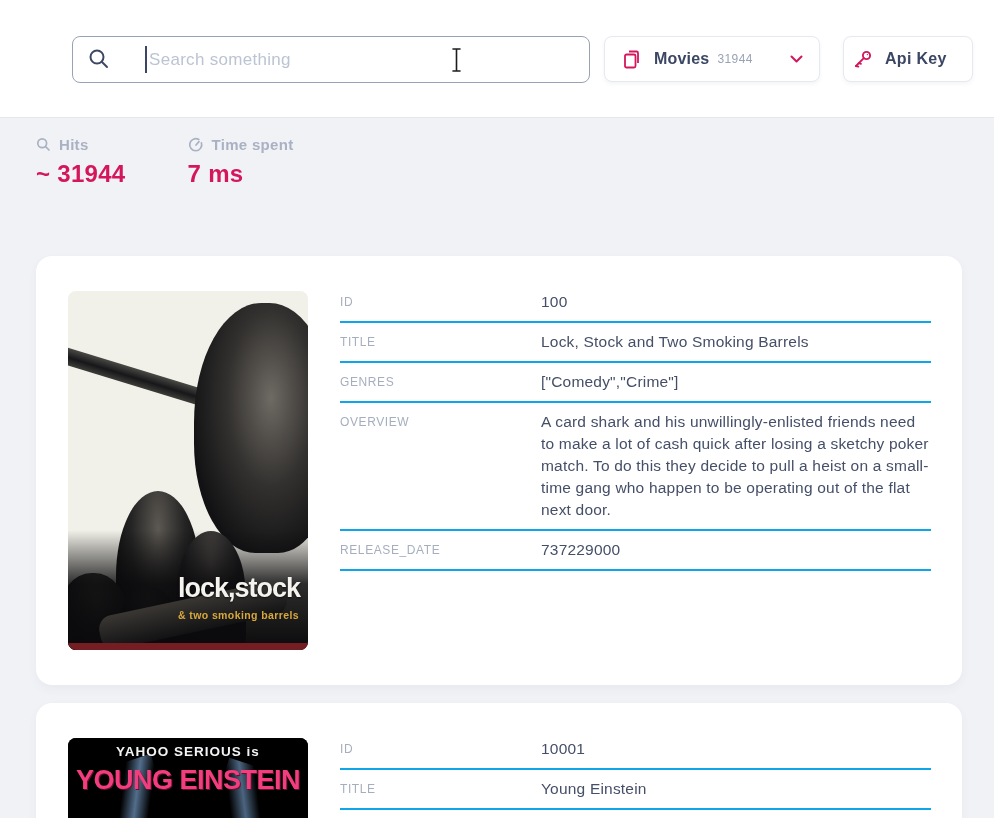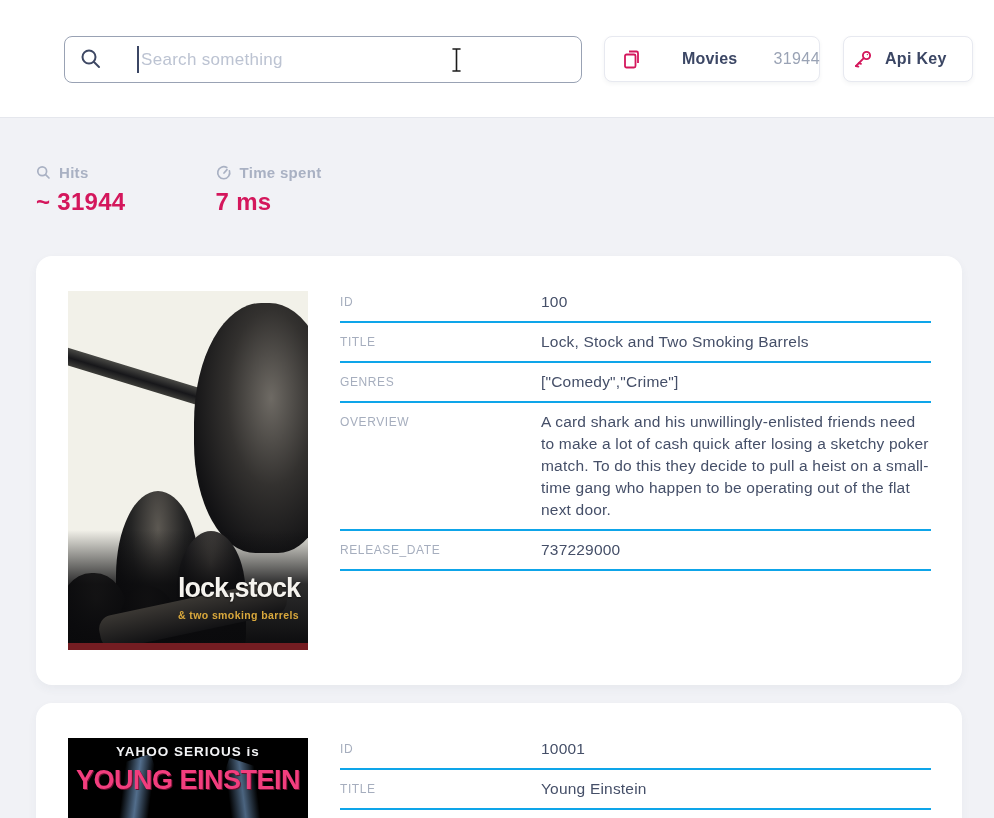--- a/index.html
+++ b/index.html
@@ -10,21 +10,21 @@
     color:#454f68;
     position:relative;
   }
 
   
   .header {
     position:relative; height:118px; background:#ffffff;
     border-bottom:1px solid #e5e7ed;
   }
   .search-wrap {
-    position:absolute; left:64px; top:36px; width:518px; height:47px;
+    position:absolute; left:72px; top:36px; width:518px; height:47px;
   }
   .search-input {
     width:100%; height:100%;
     border:1px solid #99a2b4; border-radius:8px;
     background:#fff; outline:none;
     padding:0 16px 0 76px;
     font-family:"Liberation Sans", sans-serif;
     font-size:17px; color:#3b4664;
   }
   .search-input::placeholder { color:#bcc3d2; letter-spacing:0.3px; }
@@ -34,45 +34,45 @@
     background:#3b4664;
   }
   .mouse-cursor { position:absolute; left:449px; top:47px; z-index:50; }
 
   .pill-btn {
     position:absolute; top:36px; height:46px;
     background:#fff; border:1px solid #e7e9f0; border-radius:8px;
     box-shadow:0 2px 4px rgba(50,60,90,0.06);
     display:flex; align-items:center; cursor:pointer;
   }
-  .index-select { left:604px; width:216px; padding:0 16px;gap:28px; }
+  .index-select { left:604px; width:216px; padding:0 16px; }
   .index-name { font-size:16px; font-weight:bold; color:#3b4664; margin-left:12px; letter-spacing:0.2px; }
-  .index-count { font-size:16px; color:#9aa3b5; margin-left:8px; letter-spacing:0.4px; }
+  .index-count { font-size:12px; color:#9aa3b5; margin-left:8px; letter-spacing:0.4px; }
   .index-chevron { margin-left:auto; display:flex; }
   .apikey-btn { left:843px; width:130px; padding:0 7px; }
   .apikey-label { font-size:16px; font-weight:bold; color:#3b4664; margin-left:11px; letter-spacing:0.3px; }
 
   
-  .stats { padding:46px 0 0 36px; height:138px; display:flex;gap:28px; }
+  .stats { padding:18px 0 0 36px; height:138px; display:flex; }
   .stat-block + .stat-block { margin-left:62px; }
   .stat-label { display:flex; align-items:center; color:#a9b1c3; font-size:15px; font-weight:bold; letter-spacing:0.3px; }
   .stat-label .lbl { margin-left:8px; }
   .stat-value { margin-top:7px; color:#d4175c; font-size:24px; font-weight:bold; letter-spacing:0.3px; }
 
   
   .cards { padding:0 32px 0 36px; }
   .card {
     width:926px; background:#fff; border-radius:16px;
     box-shadow:0 4px 10px rgba(60,70,100,0.05);
     padding:35px 31px 35px 32px;
     display:flex; margin-bottom:18px;
   }
   .poster {
     width:240px; height:359px; flex-shrink:0;
-    border-radius:0; overflow:hidden; position:relative;
+    border-radius:8px; overflow:hidden; position:relative;
   }
   .fields { flex:1; margin-left:32px; margin-top:-8px; }
   .field-row {
     display:flex; padding:8px 0; border-bottom:2px solid #0ea5e9;
   }
   .field-label {
     width:201px; flex-shrink:0;
     font-size:12px; color:#a6aebe; letter-spacing:0.6px;
     padding-top:4px; text-transform:uppercase;
   }

